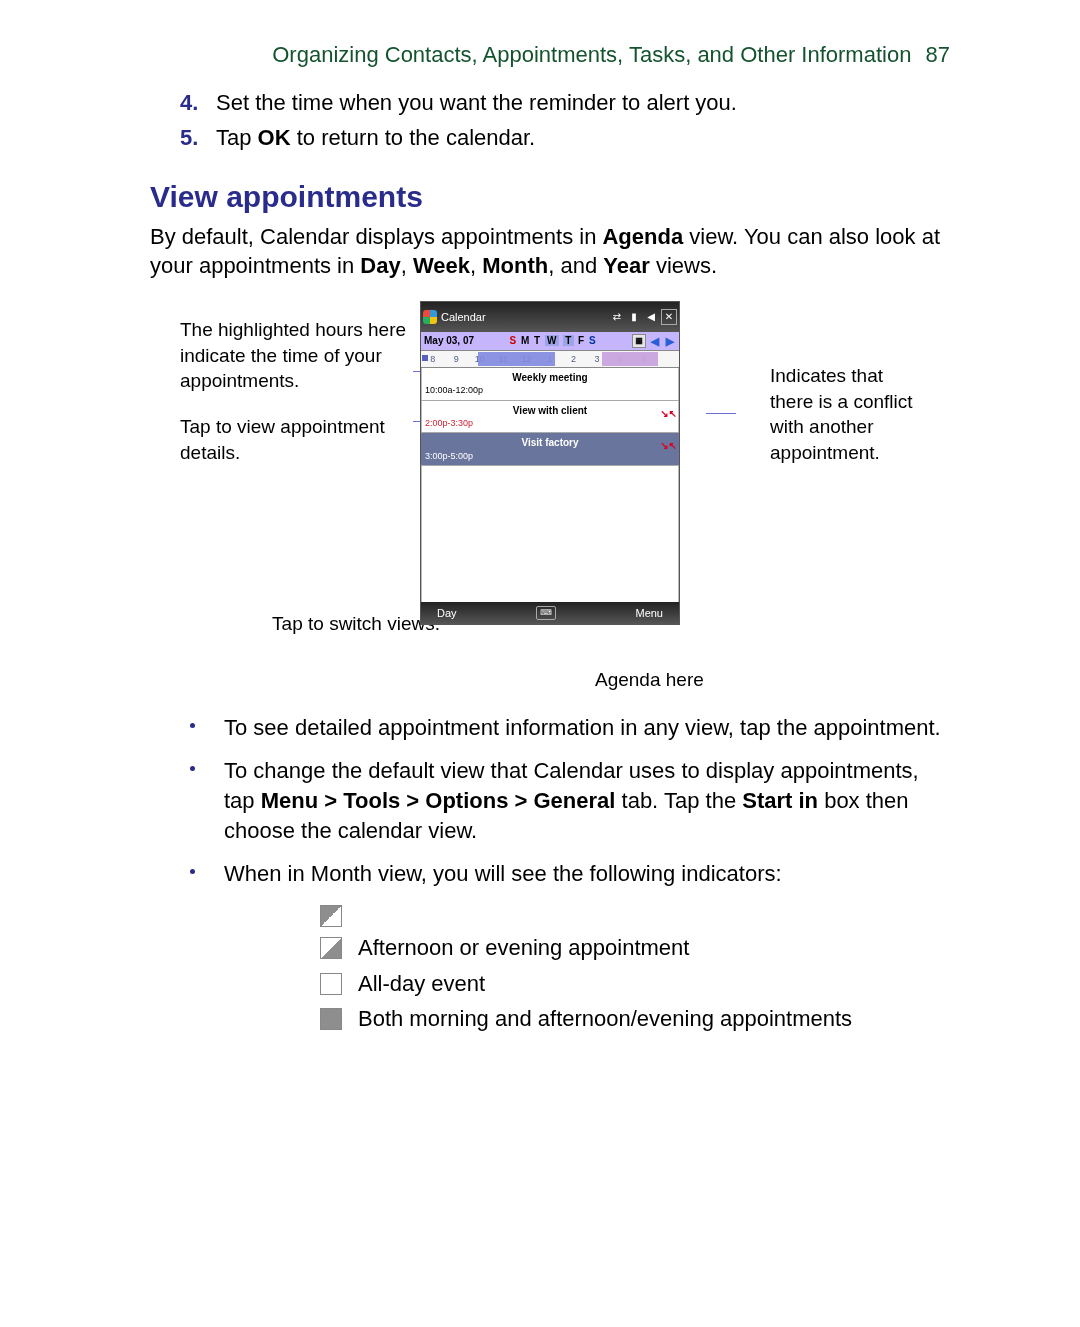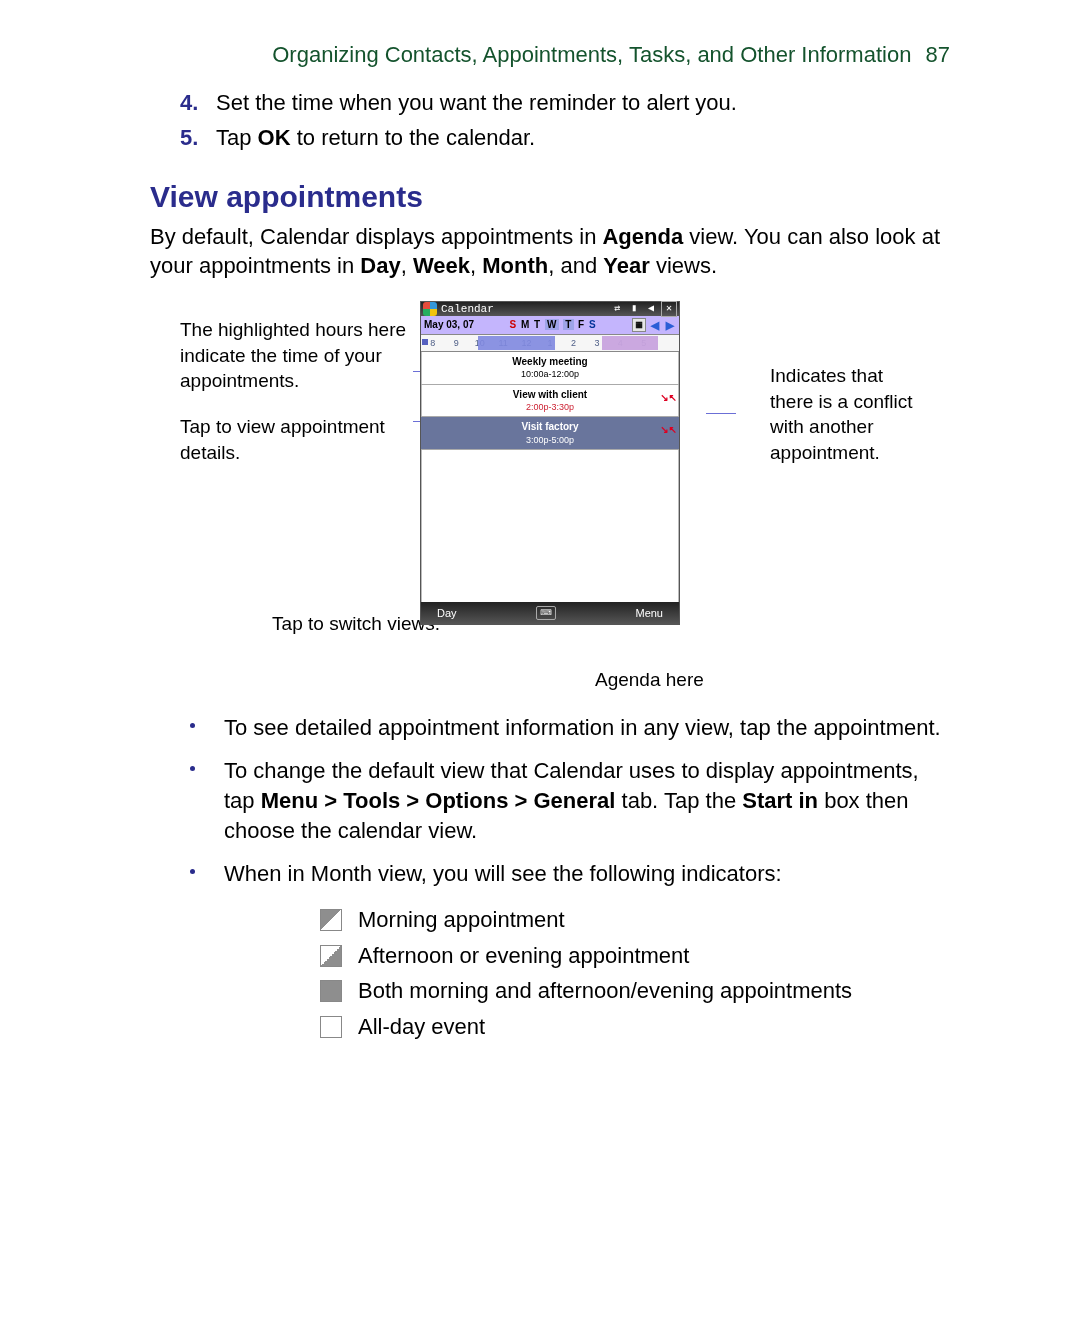--- a/index.html
+++ b/index.html
@@ -67,28 +67,27 @@
     width: 258px;
     height: 322px;
     border: 1px solid #555;
     background: #fff;
     position: relative;
     font-family: Tahoma, sans-serif;
     font-size: 11px;
     box-shadow: 0 0 0 1px #bbb inset;
   }
   .ph-titlebar {
-    height: 14px;
+    height: 30px;
     background: linear-gradient(#222,#555);
     color: #fff;
     display: flex;
     align-items: center;
     justify-content: space-between;
     padding: 0 2px;
-    font-family: Liberation Mono, monospace;
   }
   .ph-titlebar .left { display: flex; align-items: center; gap: 4px; }
   .winflag {
     width: 14px; height: 14px;
     display: inline-block;
     background:
       linear-gradient(90deg, #e74c3c 0 50%, #3498db 0) top/100% 50% no-repeat,
       linear-gradient(90deg, #27ae60 0 50%, #f1c40f 0) bottom/100% 50% no-repeat;
     border-radius: 3px;
   }
@@ -133,21 +132,21 @@
   .ph-hours-row span { text-align:center; line-height:16px; }
   .ph-hours-row .barA { position:absolute; top:1px; height:14px; background:#7f88e0; left:22%; width:30%; opacity:.9; }
   .ph-hours-row .barB { position:absolute; top:1px; height:14px; background:#c8a3de; left:70%; width:22%; opacity:.95; }
   .ph-hours-row .dot { position:absolute; left:1px; top:4px; width:6px;height:6px; background:#5560c0; }
   .appt {
     border-bottom: 1px solid #aaa;
     padding: 3px 4px;
     position: relative;
   }
   .appt .t { font-weight:700; font-size:10px;text-align:center; }
-  .appt .time { font-size:9px;text-align:center; }
+  .appt .time { font-size:9px; }
   .appt.sel { background:#69759c; color:#fff; }
   .appt .red { color:#c23; }
   .appt .conf {
     position:absolute; right:2px; top:6px;
     color:#d02; font-size:10px; font-weight:700;
   }
   .ph-soft {
     position:absolute; bottom:0; left:0; right:0; height:22px;
     background: linear-gradient(#222,#555);
     color:#fff; display:flex; align-items:center; justify-content:space-between;
@@ -306,29 +305,28 @@
     <li>To see detailed appointment information in any view, tap the appointment.</li>
     <li>
       <span>To change the default view that Calendar uses to display appointments, tap </span><strong>Menu &gt; Tools &gt; Options &gt; General</strong><span> tab. Tap the </span><strong>Start in</strong><span> box then choose the calendar view.</span>
     </li>
     <li>When in Month view, you will see the following indicators:</li>
   </ul>
 
   <div class="ind-list">
     <div class="ind-row">
       <div class="swatch sw-morning"></div>
-      <div>Morning appointment</div>
     </div>
     <div class="ind-row">
       <div class="swatch sw-aft"></div>
       <div>Afternoon or evening appointment</div>
     </div>
     <div class="ind-row">
+      <div class="swatch sw-all"></div>
+      <div>All-day event</div>
+    </div>
+    <div class="ind-row">
       <div class="swatch sw-both"></div>
       <div>Both morning and afternoon/evening appointments</div>
     </div>
-    <div class="ind-row">
-      <div class="swatch sw-all"></div>
-      <div>All-day event</div>
-    </div>
   </div>
 
 </div>
 
 </body></html>

